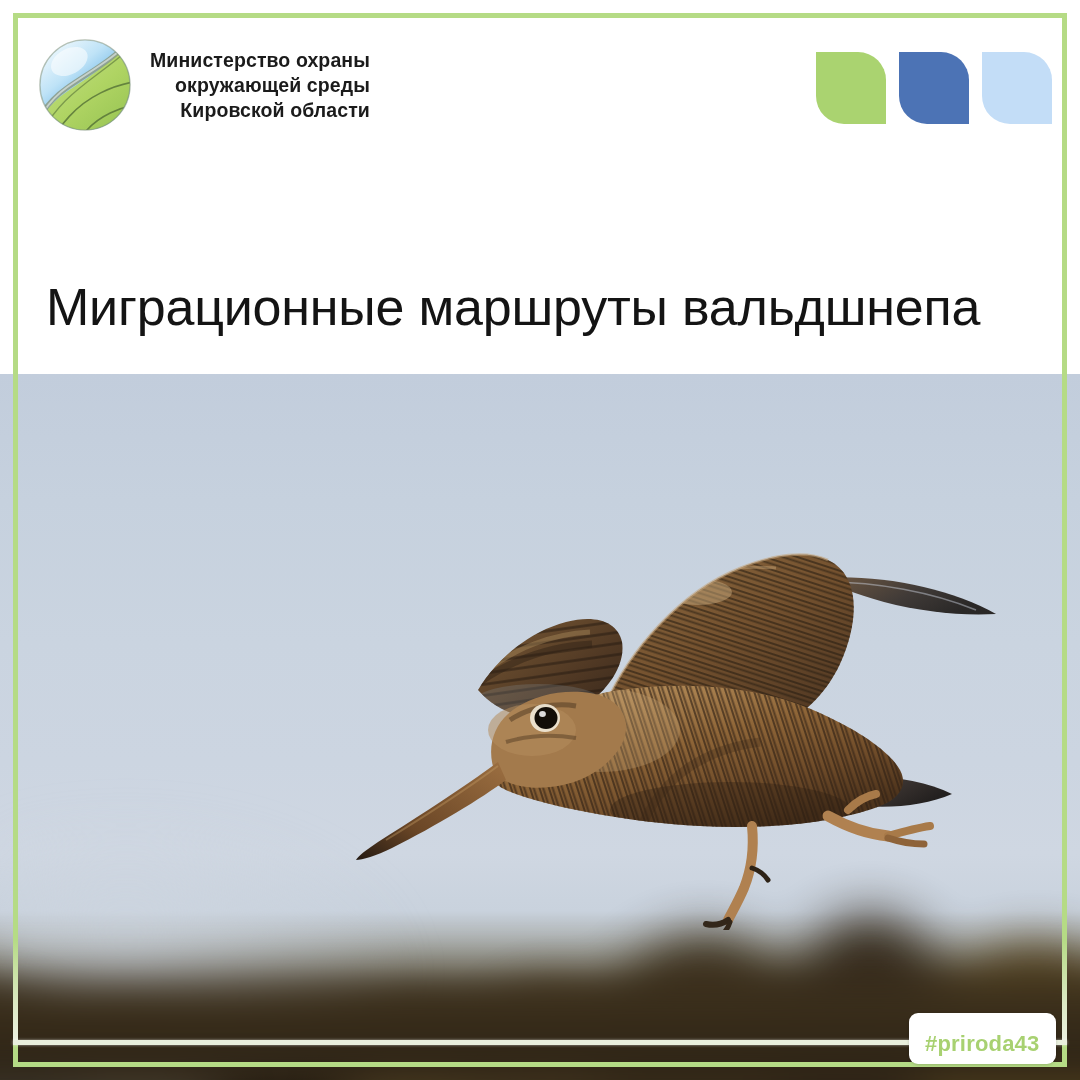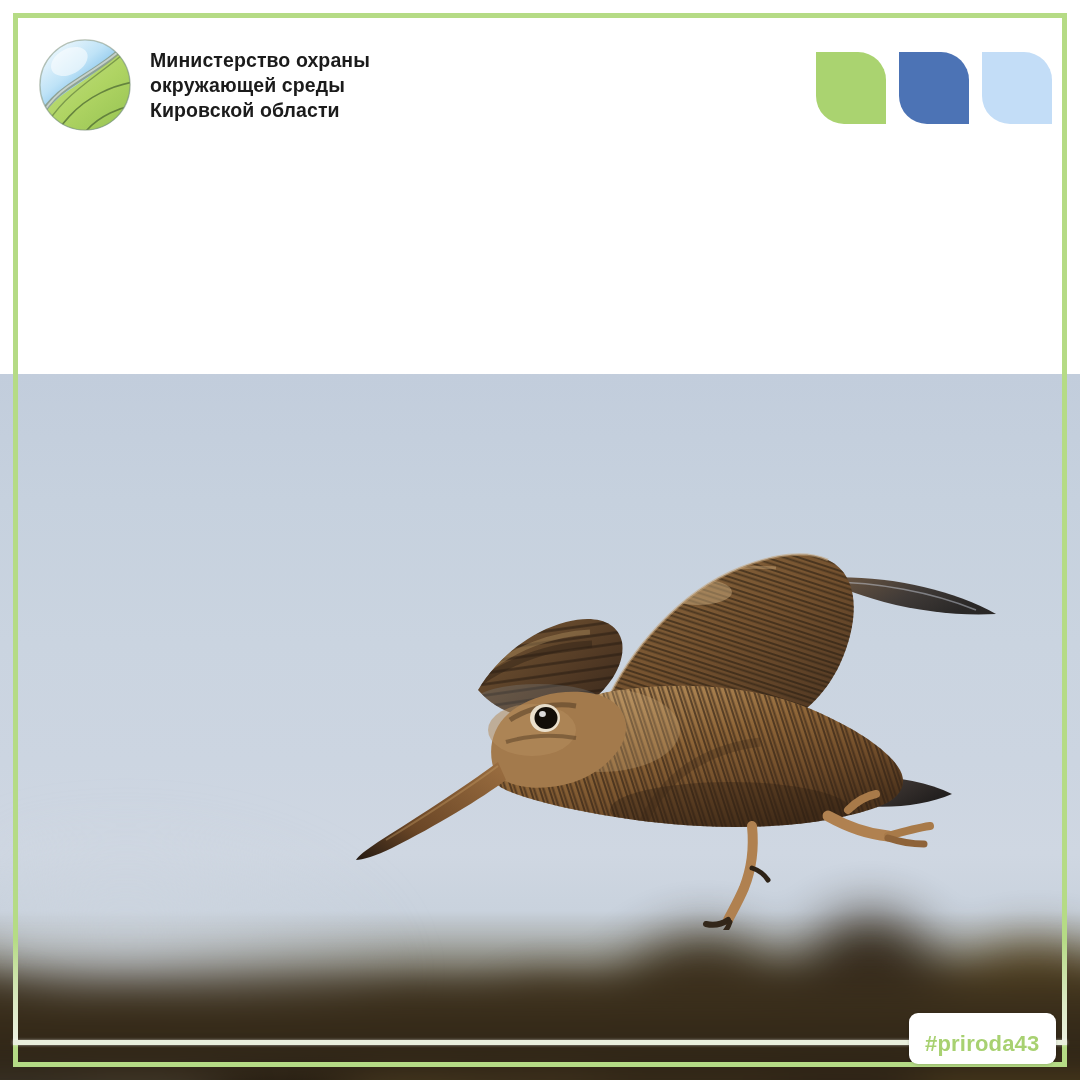--- a/index.html
+++ b/index.html
@@ -69,21 +69,21 @@
   
   .header {
     position:absolute; left:0; top:0;
     width:1080px; height:374px;
     background:#ffffff;
   }
 
   
   .logo-wrap {
     position:absolute; left:36px; top:36px;
-    display:flex; align-items:center; gap:16px;
+    display:flex; align-items:center; gap:16px;text-align:right;
   }
   .logo-mark { width:98px; height:98px; flex:none; }
   .logo-mark svg { display:block; width:100%; height:100%; }
   .logo-text {
     font-size:19.5px;
     line-height:25px;
     font-weight:bold;
     color:#1b1b1b;
     letter-spacing:.1px;
     white-space:pre-line;
@@ -354,20 +354,21 @@
 окружающей среды
 Кировской области</div>
     </div>
 
     <div class="leaves">
       <div class="leaf" style="background:#aad370;"></div>
       <div class="leaf" style="background:#4c73b5;"></div>
       <div class="leaf" style="background:#c3ddf7;"></div>
     </div>
 
+    <div class="title">Миграционные маршруты вальдшнепа</div>
   </div>
 
   <div class="frame"></div>
   <div class="frame-side-lower-l"></div>
   <div class="frame-side-lower-r"></div>
   <div class="frame-bottom-glow"></div>
 
   <div class="badge">
     <div class="badge-text">#priroda43</div>
   </div>

